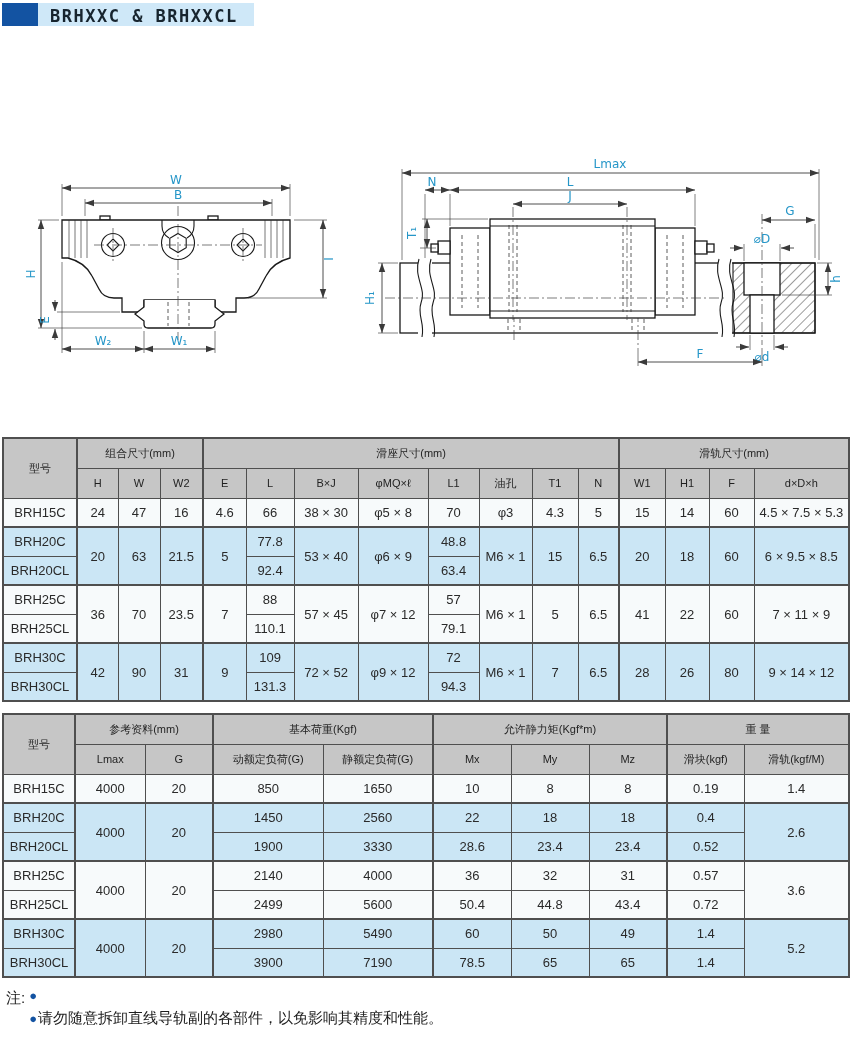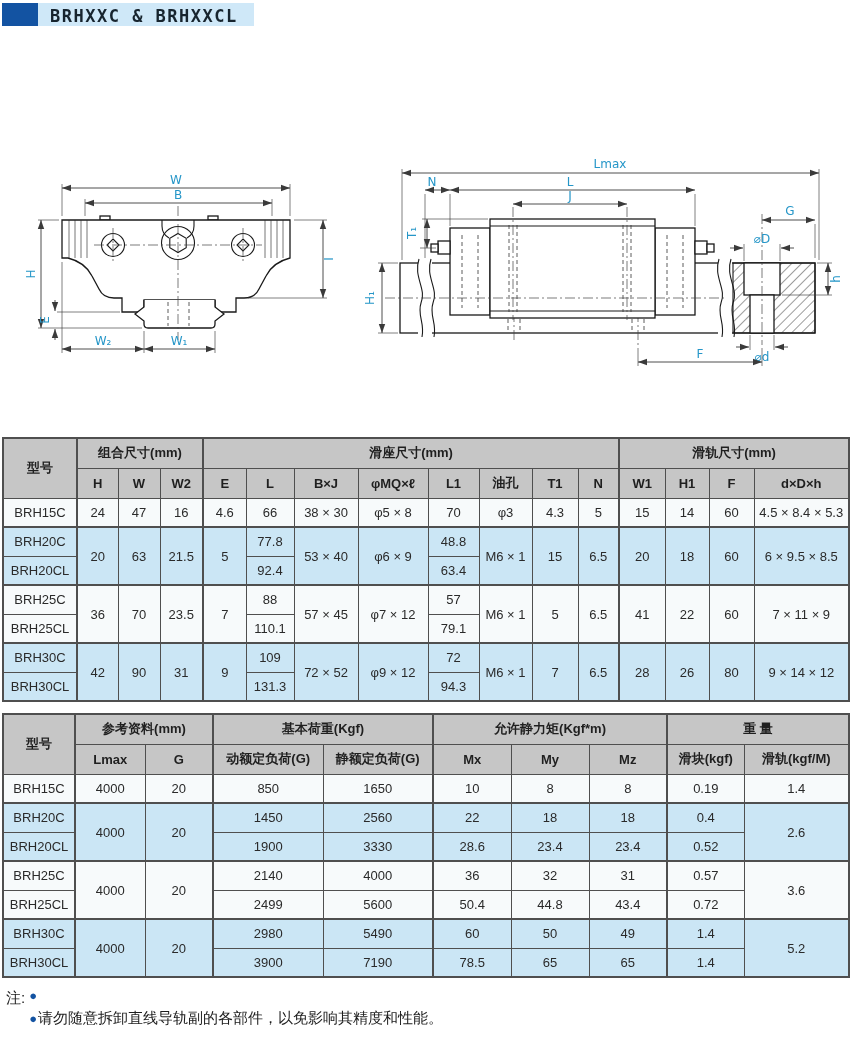--- a/index.html
+++ b/index.html
@@ -23,21 +23,21 @@
   .cdash{stroke:#444;stroke-width:.7;fill:none;stroke-dasharray:10 3 2 3}
   .dim{stroke:#3a3a3a;stroke-width:.9;fill:none}
   .ext{stroke:#3a3a3a;stroke-width:.65;fill:none}
   .dlab{fill:var(--dim_label,#2596c8);font-size:12px;font-family:"DejaVu Sans","Liberation Sans",sans-serif}
 
   
   table.spec{position:absolute;left:2px;width:846px;border-collapse:collapse;table-layout:fixed;background:#fff;font-size:13px;color:#2a2a2a;border:2px solid var(--grid,#4f4f4f)}
   #table1{top:437px}
   #table2{top:713px}
   .spec th,.spec td{border:1px solid var(--grid,#4f4f4f);text-align:center;vertical-align:middle;padding:0;overflow:hidden;white-space:nowrap}
-  .spec th{background:var(--header_cell_bg,#c6c6c6);font-weight:bold;height:30px;font-size:13px;color:#1f1f1f}
+  .spec th{background:var(--header_cell_bg,#c6c6c6);font-weight:normal;height:30px;font-size:11px;color:#1f1f1f}
   .spec td{height:29px;background:var(--row_plain,#f7fafb)}
   .spec tr.tint td{background:var(--row_tint,#cbe6f5)}
   .spec tr.gstart td{border-top-width:2px}
   .spec .sepr{border-right-width:2px}
 
   
   .notes{position:absolute;left:6px;top:986px;display:flex;font-size:15px;color:#1c1c1c;line-height:1.55}
   .note-prefix{white-space:nowrap;margin-right:4px}
   .note-line{display:flex;align-items:baseline}
   .bullet{color:var(--note_bullet,#1353a2);margin-right:1px;font-size:13px}
@@ -294,21 +294,21 @@
           <td>66</td>
           <td>38 × 30</td>
           <td>φ5 × 8</td>
           <td>70</td>
           <td>φ3</td>
           <td>4.3</td>
           <td class="sepr">5</td>
           <td>15</td>
           <td>14</td>
           <td>60</td>
-          <td>4.5 × 8.4 × 5.3</td>
+          <td>4.5 × 7.5 × 5.3</td>
         </tr>
         <tr class="tint gstart">
           <td class="sepr">BRH20C</td>
           <td rowspan="2">20</td>
           <td rowspan="2">63</td>
           <td rowspan="2" class="sepr">21.5</td>
           <td rowspan="2">5</td>
           <td>77.8</td>
           <td rowspan="2">53 × 40</td>
           <td rowspan="2">φ6 × 9</td>

